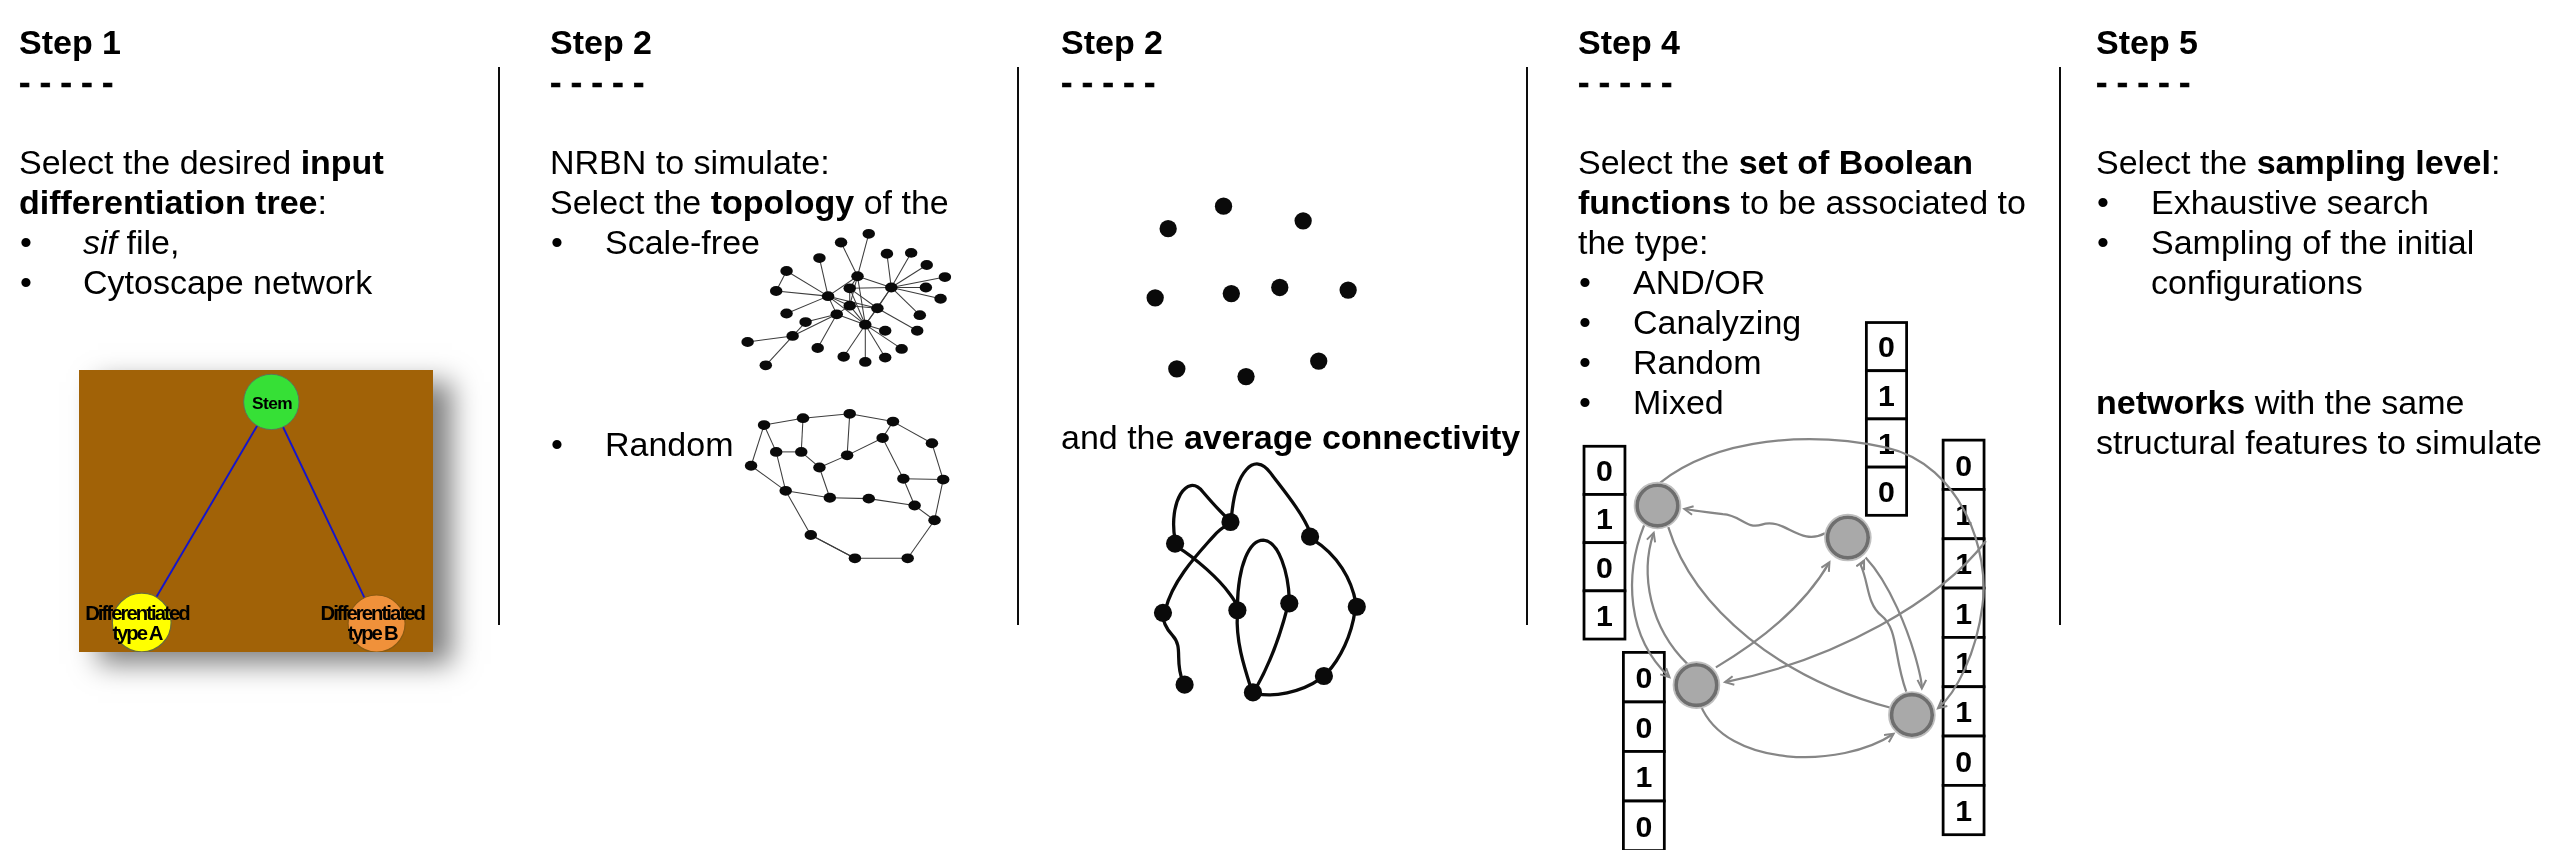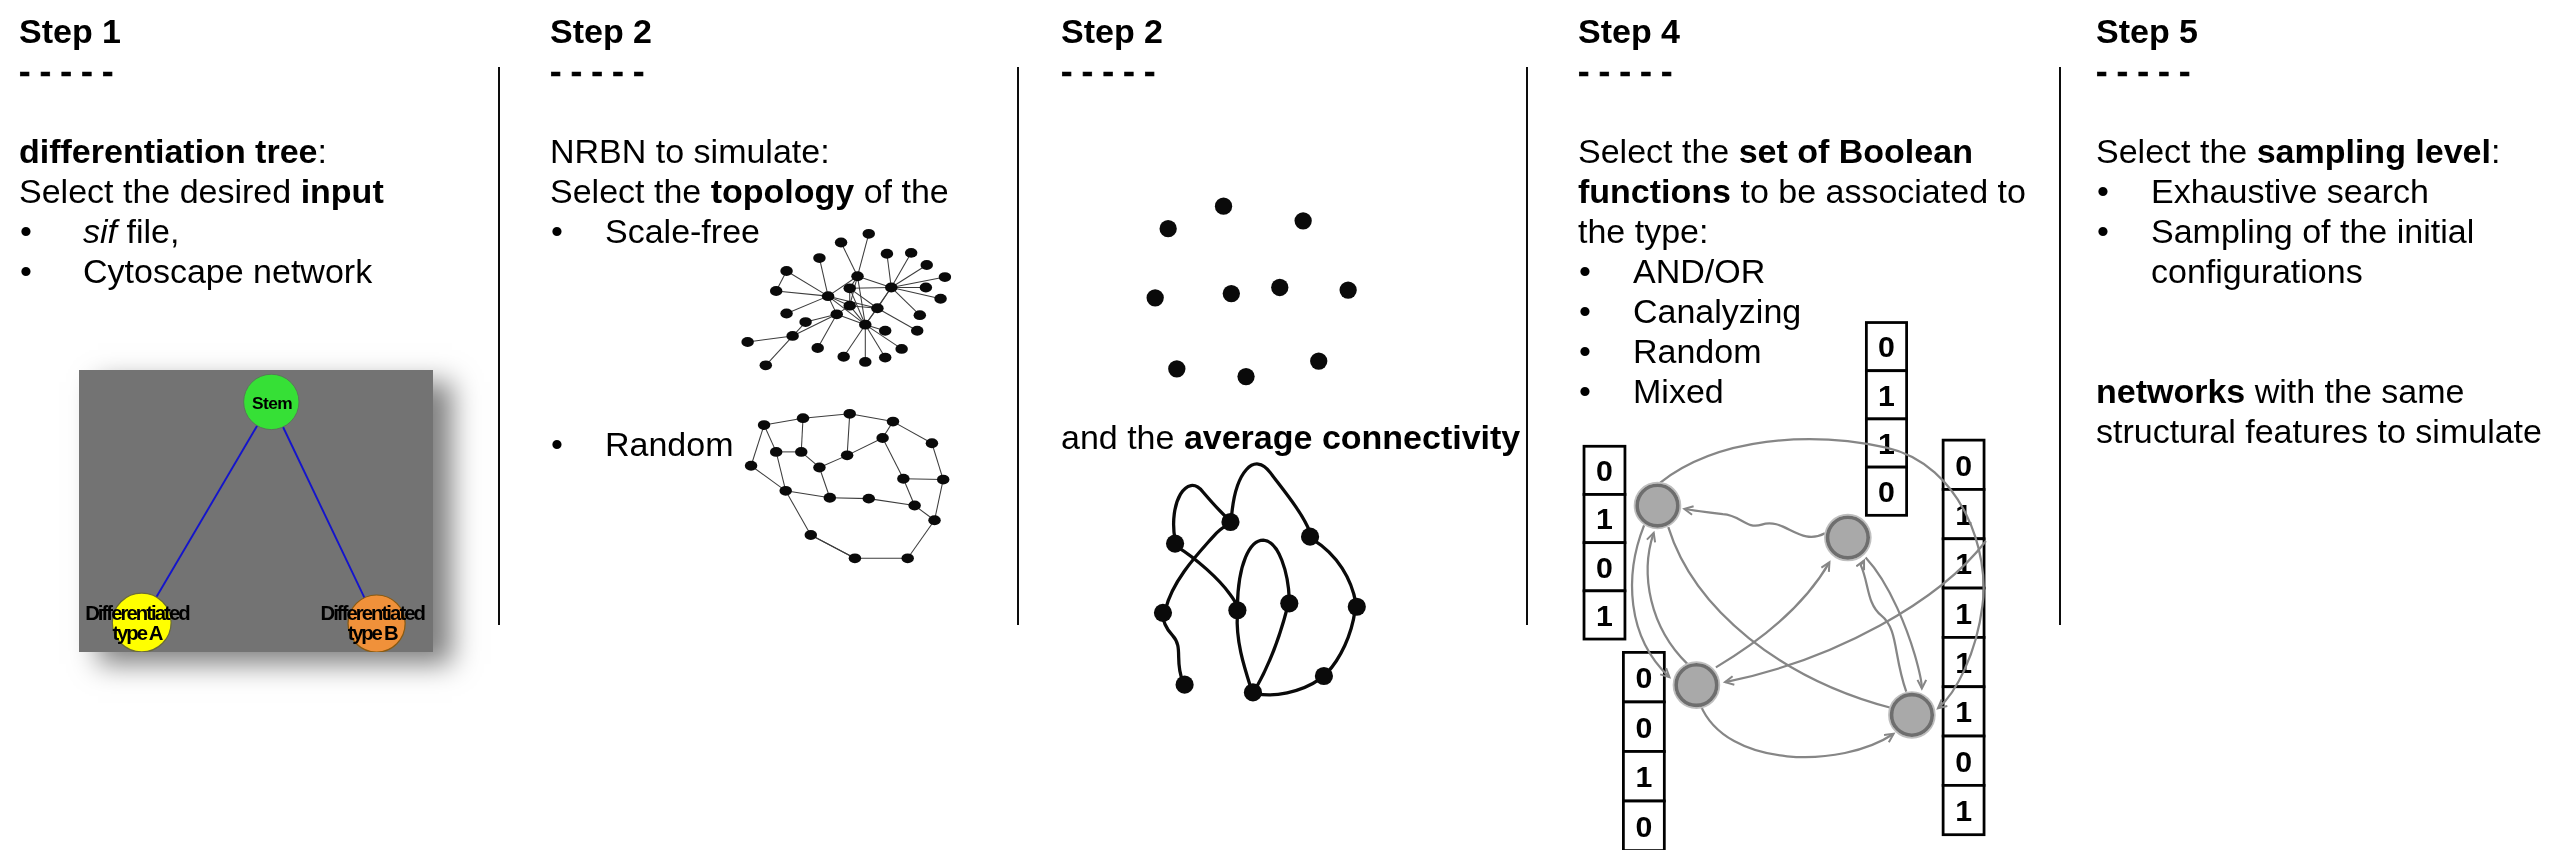--- a/index.html
+++ b/index.html
@@ -1,31 +1,31 @@
 <!DOCTYPE html>
 <html style="font-size:14px"><head><meta charset="utf-8"><style>
 html,body{margin:0;padding:0;background:#fff;width:2576px;height:851px;overflow:hidden}
 body{font-family:"Liberation Sans",sans-serif;color:#000;position:relative}
-.col{position:absolute;top:11px;font-size:34px;line-height:40px;white-space:nowrap}
+.col{position:absolute;top:22px;font-size:34px;line-height:40px;white-space:nowrap}
 .ln{height:40px}
 .li{position:relative;padding-left:55px}
 .c1 .li{padding-left:64px}
 .bu{position:absolute;left:0.9px}
 .dash{-webkit-text-stroke:0.7px #000}
 .sep{position:absolute;top:67px;width:1.9px;height:558px;background:#0d0d0d}
-#img1{position:absolute;left:79px;top:370px;width:354px;height:282px;background:#737373;
+#img1{position:absolute;left:79px;top:370px;width:354px;height:282px;background:#a16207;
  box-shadow:19px 12px 26px rgba(0,0,0,0.5);font-family:"Liberation Sans",sans-serif}
 svg{position:absolute;left:0;top:0}
 </style></head><body>
 <div class="col c1" style="left:19px">
 <div class="ln"><b>Step 1</b></div>
 <div class="ln dash"><b>- - - - -</b></div>
 <div class="ln">&nbsp;</div>
+<div class="ln">Select the desired <b>input</b></div>
 <div class="ln"><b>differentiation tree</b>:</div>
-<div class="ln">Select the desired <b>input</b></div>
 <div class="ln li"><span class="bu">•</span><i>sif</i> file,</div>
 <div class="ln li"><span class="bu">•</span>Cytoscape network</div>
 </div>
 <div class="col c2" style="left:550px">
 <div class="ln"><b>Step 2</b></div>
 <div class="ln dash"><b>- - - - -</b></div>
 <div class="ln">&nbsp;</div>
 <div class="ln">NRBN to simulate:</div>
 <div class="ln">Select the <b>topology</b> of the</div>
 <div class="ln li"><span class="bu">•</span>Scale-free</div>

